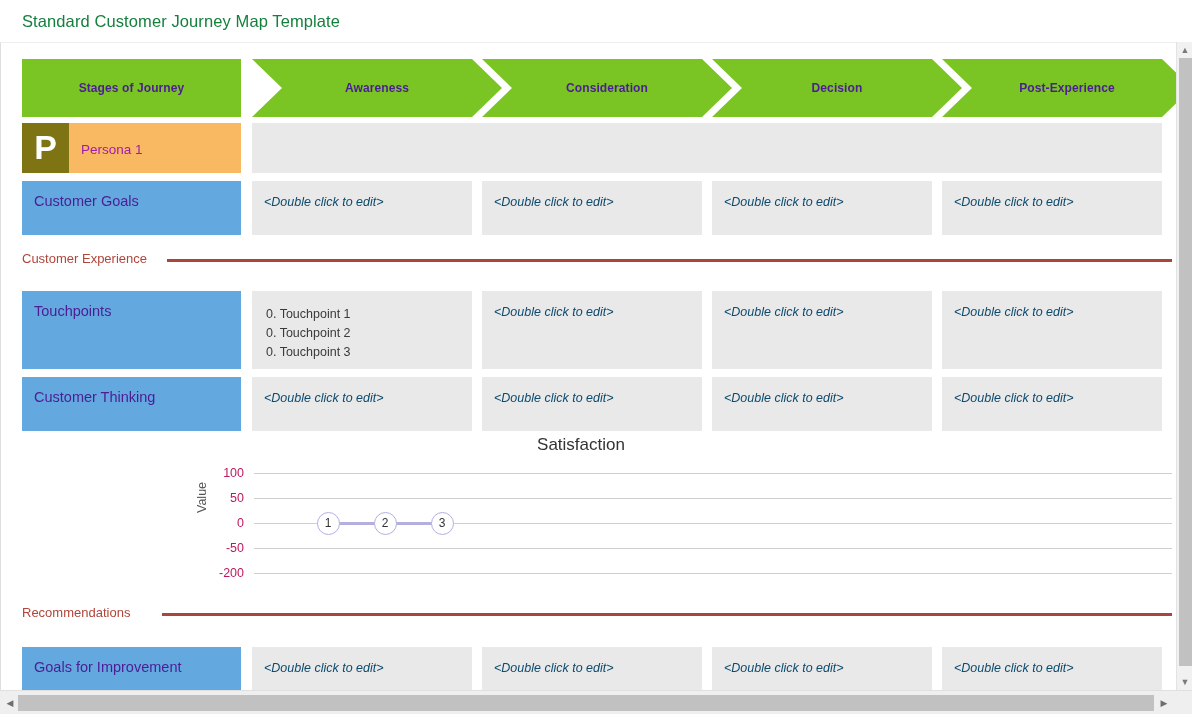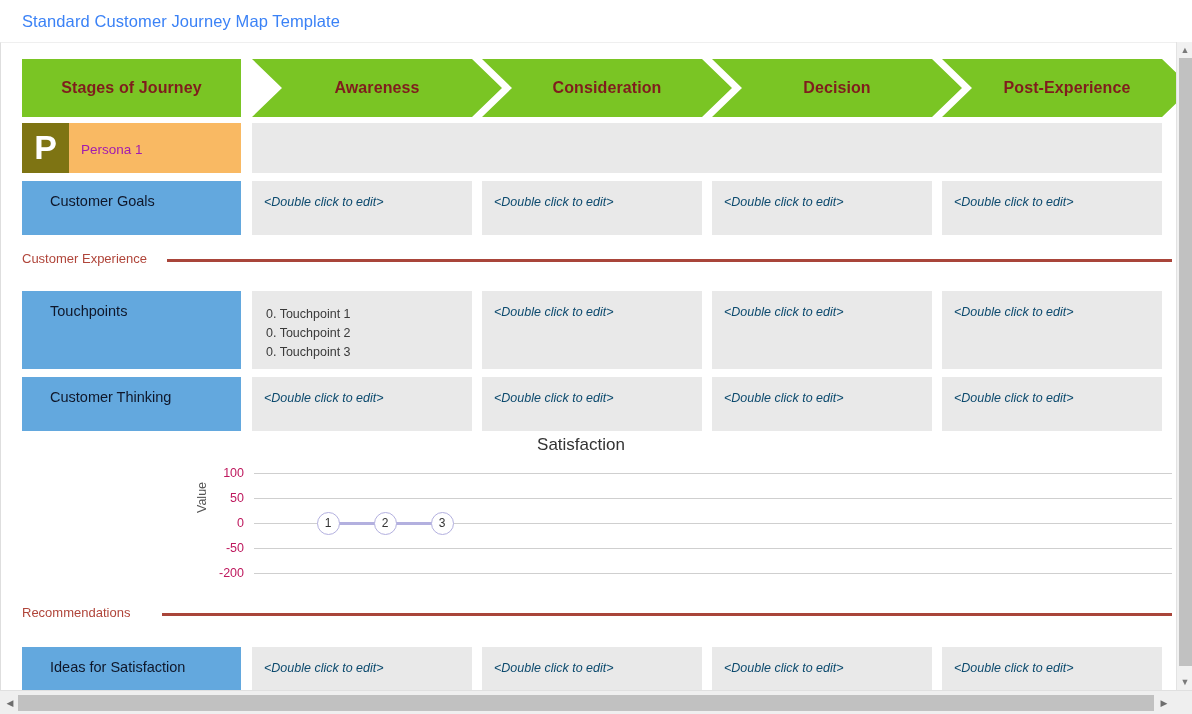--- a/index.html
+++ b/index.html
@@ -22,21 +22,21 @@
   .title-bar {
     position: absolute;
     left: 0; top: 0;
     width: 1192px; height: 42px;
     background: #ffffff;
     display: flex; align-items: center;
   }
   .doc-title {
     margin-left: 22px;
     font-size: 16.5px;
-    color: #3b82f6;
+    color: #15803d;
     letter-spacing: 0.1px;
     white-space: nowrap;
   }
 
   
   .canvas {
     position: absolute;
     left: 0; top: 42px;
     width: 1176px;
     height: 648px;
@@ -52,22 +52,22 @@
     left: 21px; top: 16px;
     width: 1150px; height: 58px;
   }
   .stage-cell {
     position: absolute;
     top: 0; height: 58px;
     background: #7ac524;
     display: flex; align-items: center; justify-content: center;
   }
   .stage-cell .stage-label {
-    color: #7f1d1d;
-    font-size: 16px;
+    color: #4c1d95;
+    font-size: 12px;
     font-weight: bold;
     letter-spacing: 0.1px;
     text-align: center;
     position: relative;
     z-index: 2;
   }
   .stage-first { left: 0; width: 219px; }
   .stage-arrow {
     width: 250px;
     clip-path: polygon(0 0, 88% 0, 100% 50%, 88% 100%, 0 100%, 12% 50%);
@@ -81,25 +81,24 @@
   .row { position: absolute; left: 21px; width: 1150px; }
 
   .rowlabel {
     position: absolute;
     left: 0; top: 0;
     width: 219px; height: 100%;
     background: #63a8de;
     display: flex; align-items: flex-start;
   }
   .rowlabel span {
-    color: #0f172a;
+    color: #4c1d95;
     font-size: 14.5px;
     padding: 12px 0 0 12px;
     line-height: 1.2;
-    margin-left: 16px;
   }
 
   .cell {
     position: absolute;
     top: 0; height: 100%;
     width: 220px;
     background: #e9e9e9;
   }
   .cell .ph {
     display: block;
@@ -430,21 +429,21 @@
 
     <div class="yaxis-title">Value</div>
 
     <div class="section sec-reco">
       <span class="sec-label">Recommendations</span>
       <span class="sec-line"></span>
     </div>
 
     <div class="row ideas-row">
       <div class="rowlabel">
-        <span>Ideas for Satisfaction</span>
+        <span>Goals for Improvement</span>
       </div>
       <div class="cell c1">
         <span class="ph">&lt;Double click to edit&gt;</span>
       </div>
       <div class="cell c2">
         <span class="ph">&lt;Double click to edit&gt;</span>
       </div>
       <div class="cell c3">
         <span class="ph">&lt;Double click to edit&gt;</span>
       </div>

